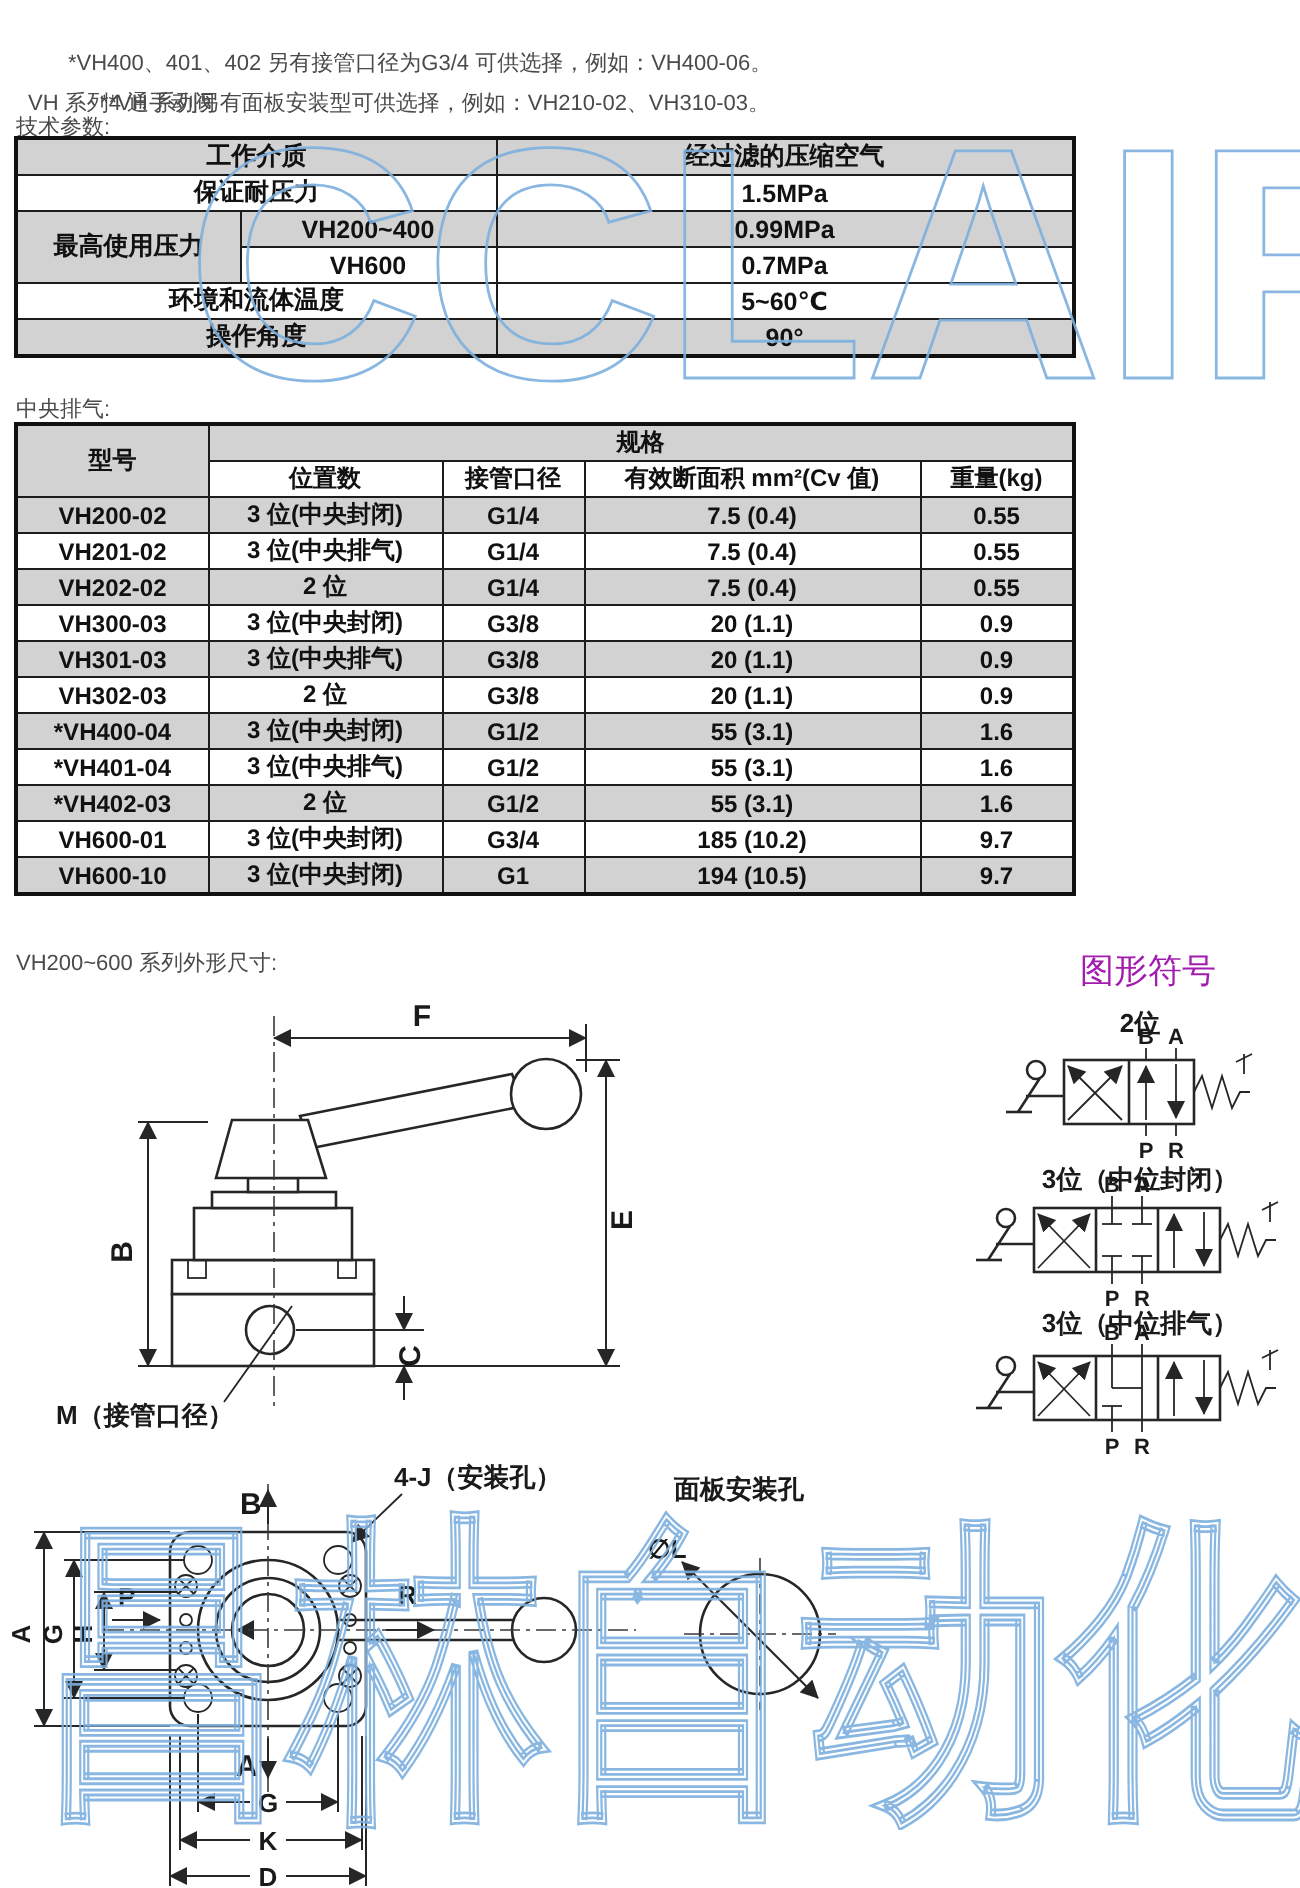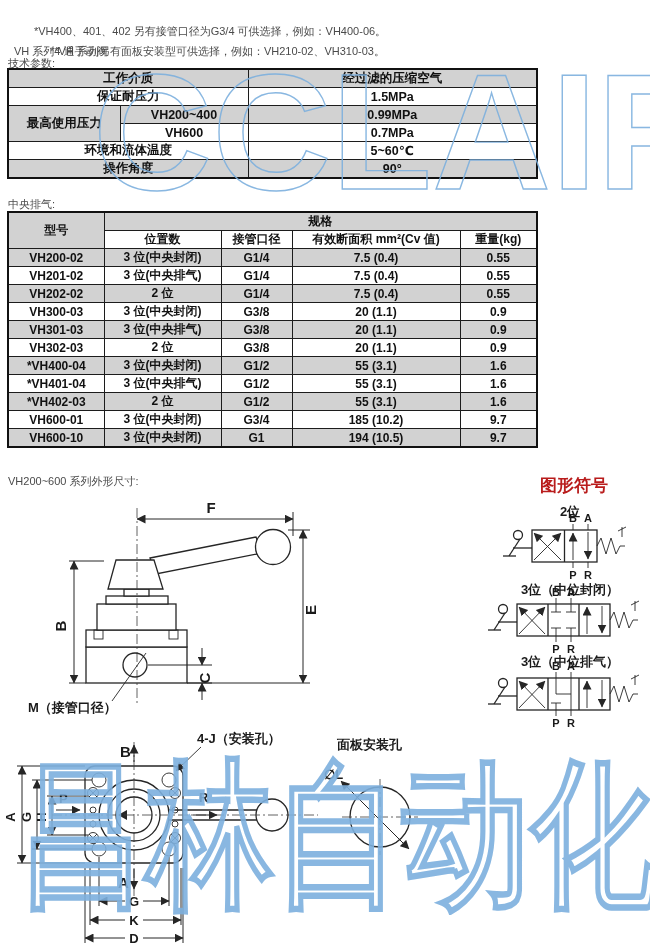--- a/index.html
+++ b/index.html
@@ -15,21 +15,21 @@
   table{position:absolute;border-collapse:collapse;table-layout:fixed;background:#fff;border:2px solid #111;}
   th,td{border:1.5px solid #1c1c1c;font-size:12px;font-weight:bold;text-align:center;
         padding:0;color:#111;overflow:hidden;white-space:nowrap;}
   .gray{background:#d2d2d2;}
   .ptable{left:7px;top:68px;width:529px;}
   .ptable tr{height:18px;}
   .ptable td{font-size:12.5px;}
   .stable{left:7px;top:211px;width:529px;}
   .stable tr{height:16px;}
   .sym-heading{position:absolute;left:532px;top:474px;width:84px;text-align:center;
-               font-size:17px;font-weight:bold;color:#b91c1c;}
+               font-size:17px;font-weight:normal;color:#a21caf;}
   .footer-logo{position:absolute;left:482px;top:906px;font-size:17px;font-weight:bold;color:#111;}
   .drawing{position:absolute;left:0;top:495px;}
   .wm{position:absolute;pointer-events:none;opacity:.9;}
   .wm text{fill:none;stroke-width:1.4px;font-weight:bold;font-family:"Liberation Sans",sans-serif;}
   .wm-top{left:0;top:55px;}
   .wm-bottom{left:0;top:700px;}
   
   .d{stroke:#262626;stroke-width:1.3;fill:none;}
   .w{stroke:#262626;stroke-width:1.3;fill:#fff;}
   .thin{stroke:#262626;stroke-width:.9;fill:none;}

